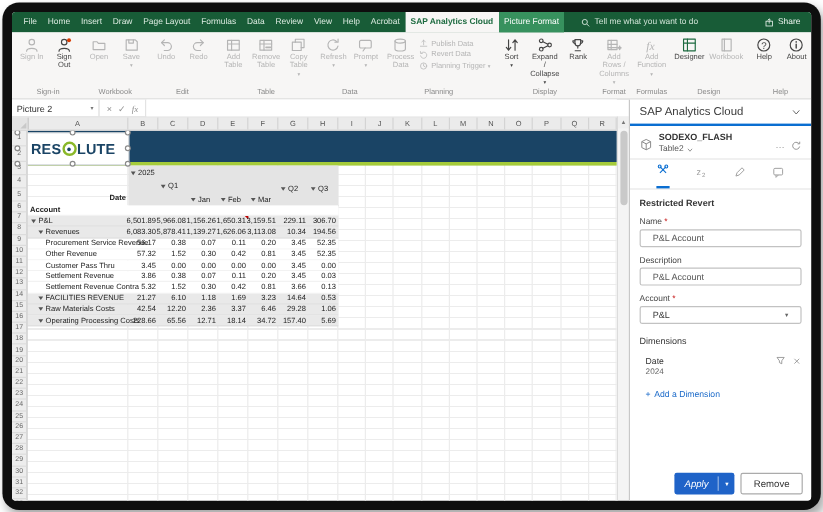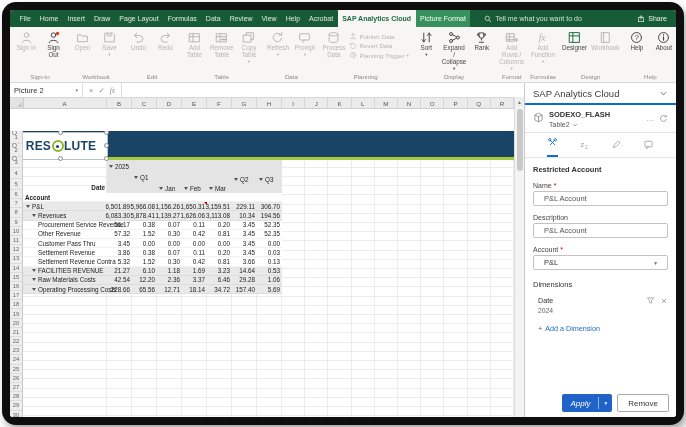--- a/index.html
+++ b/index.html
@@ -47,21 +47,21 @@
 
   
   .main{display:flex;height:336px;}
   .sheetcol{width:504px;display:flex;flex-direction:column;}
   .colhdr{height:10px;background:#ebebeb;position:relative;border-bottom:1px solid #cfcfcf;flex:none;}
   .chcell{position:absolute;top:0;height:10px;display:flex;align-items:center;justify-content:center;
     font-size:6.2px;color:#555;border-right:1px solid #d4d4d4;box-sizing:border-box;}
   .corner{position:absolute;left:0;top:0;width:13px;height:10px;background:#e4e4e4;border-right:1px solid #c9c9c9;}
   .corner:after{content:"";position:absolute;right:1px;bottom:1px;border-left:5px solid transparent;border-bottom:5px solid #c9c9c9;}
   .rowsarea{position:relative;flex:1;overflow:hidden;
-    background-image:repeating-linear-gradient(to bottom,#fff 0 8.3px,#ececec 8.3px 9.2px);margin-top:22px;}
+    background-image:repeating-linear-gradient(to bottom,#fff 0 8.3px,#ececec 8.3px 9.2px);}
   .vline{position:absolute;top:0;bottom:0;width:1px;background:#ececec;}
   .gutter{position:absolute;left:0;top:0;bottom:0;width:13px;background:#ededed;border-right:1px solid #c9c9c9;
     box-sizing:border-box;z-index:4;}
   .gcell{font-size:5.8px;color:#666;display:flex;align-items:center;justify-content:center;
     border-bottom:1px solid #dcdcdc;box-sizing:border-box;}
   .banner{position:absolute;background:var(--banner-navy);z-index:1;}
   .strip{position:absolute;background:var(--strip-green);z-index:1;}
   .logo{position:absolute;background:#fff;border:1px solid #b9c2c9;border-radius:2px;z-index:2;
     display:flex;align-items:center;justify-content:center;font-weight:800;font-size:12px;
     letter-spacing:.2px;color:var(--banner-navy);}
@@ -86,21 +86,21 @@
     display:flex;flex-direction:column;align-items:center;box-sizing:border-box;}
   .varrow{height:10px;width:100%;background:#efefef;font-size:5px;color:#777;display:flex;
     align-items:center;justify-content:center;}
   .vthumb{width:6px;height:62px;background:#c9c9c9;border-radius:3px;margin-top:2px;}
 
   
   .panel{flex:1;border-left:1px solid #c8c8c8;background:#fff;position:relative;overflow:hidden;}
   .phead{display:flex;align-items:center;justify-content:space-between;padding:5px 8px 4px;
     font-size:9.5px;color:#3a3a3a;}
   .pblue{height:2px;background:var(--sap-blue);}
-  .psrc{display:flex;align-items:flex-start;gap:5px;padding:5px 8px 4px;}
+  .psrc{display:flex;align-items:center;gap:5px;padding:5px 8px 4px;}
   .psname{font-size:7.5px;font-weight:bold;color:#333;}
   .pstable{font-size:7px;color:#555;display:flex;align-items:center;gap:2px;margin-top:2px;}
   .psicons{margin-left:auto;display:flex;align-items:center;gap:5px;color:#999;margin-top:4px;}
   .pdiv{height:1px;background:#e6e6e6;}
   .ptabs{display:flex;justify-content:space-around;align-items:flex-end;padding:5px 12px 0;height:19px;color:#a0a0a0;}
   .ptab{padding-bottom:3px;}
   .ptab.act{color:var(--sap-blue);border-bottom:2px solid var(--sap-blue);}
   .psec{margin:7px 8px 0;font-size:7.5px;font-weight:bold;color:#333;}
   .plabel{margin:8px 8px 2px;font-size:7px;color:#444;}
   .req{color:var(--comment-red);}
@@ -794,21 +794,21 @@
             <svg width="11" height="11" viewBox="0 0 12 12">
                   <g fill="none" stroke="currentColor" stroke-width="0.9">
                     <rect x="2" y="2.5" width="8" height="6" rx="1"></rect>
                     <path d="M4,8.5v2.2l2.2-2.2"></path>
                   </g>
                 </svg>
           </span>
         </div>
         <div class="pdiv"></div>
 
-        <div class="psec">Restricted Account</div>
+        <div class="psec">Restricted Revert</div>
 
         <div class="plabel">
           <span>Name</span> <span class="req">*</span>
         </div>
         <div class="pinput">P&amp;L Account</div>
 
         <div class="plabel">Description</div>
         <div class="pinput">P&amp;L Account</div>
 
         <div class="plabel">

